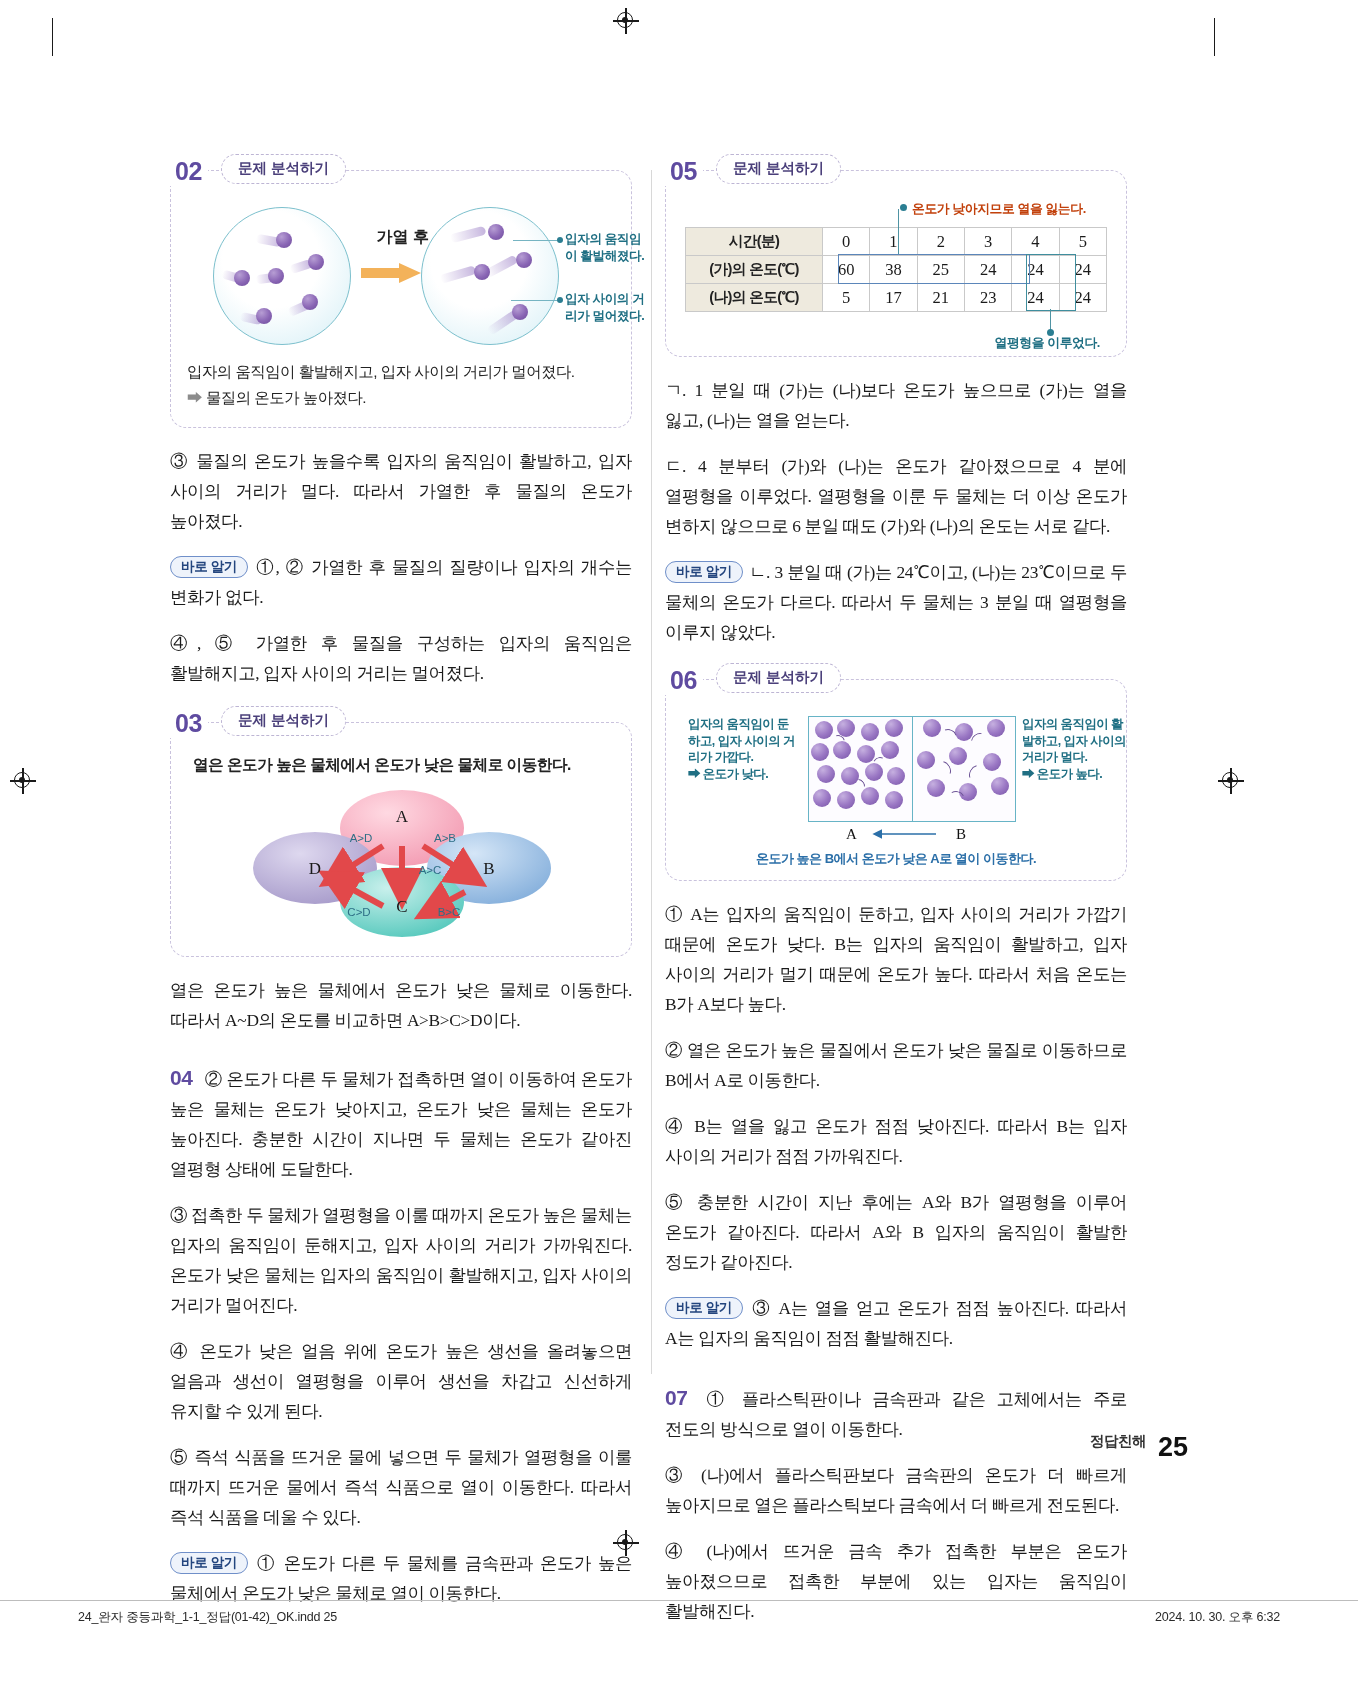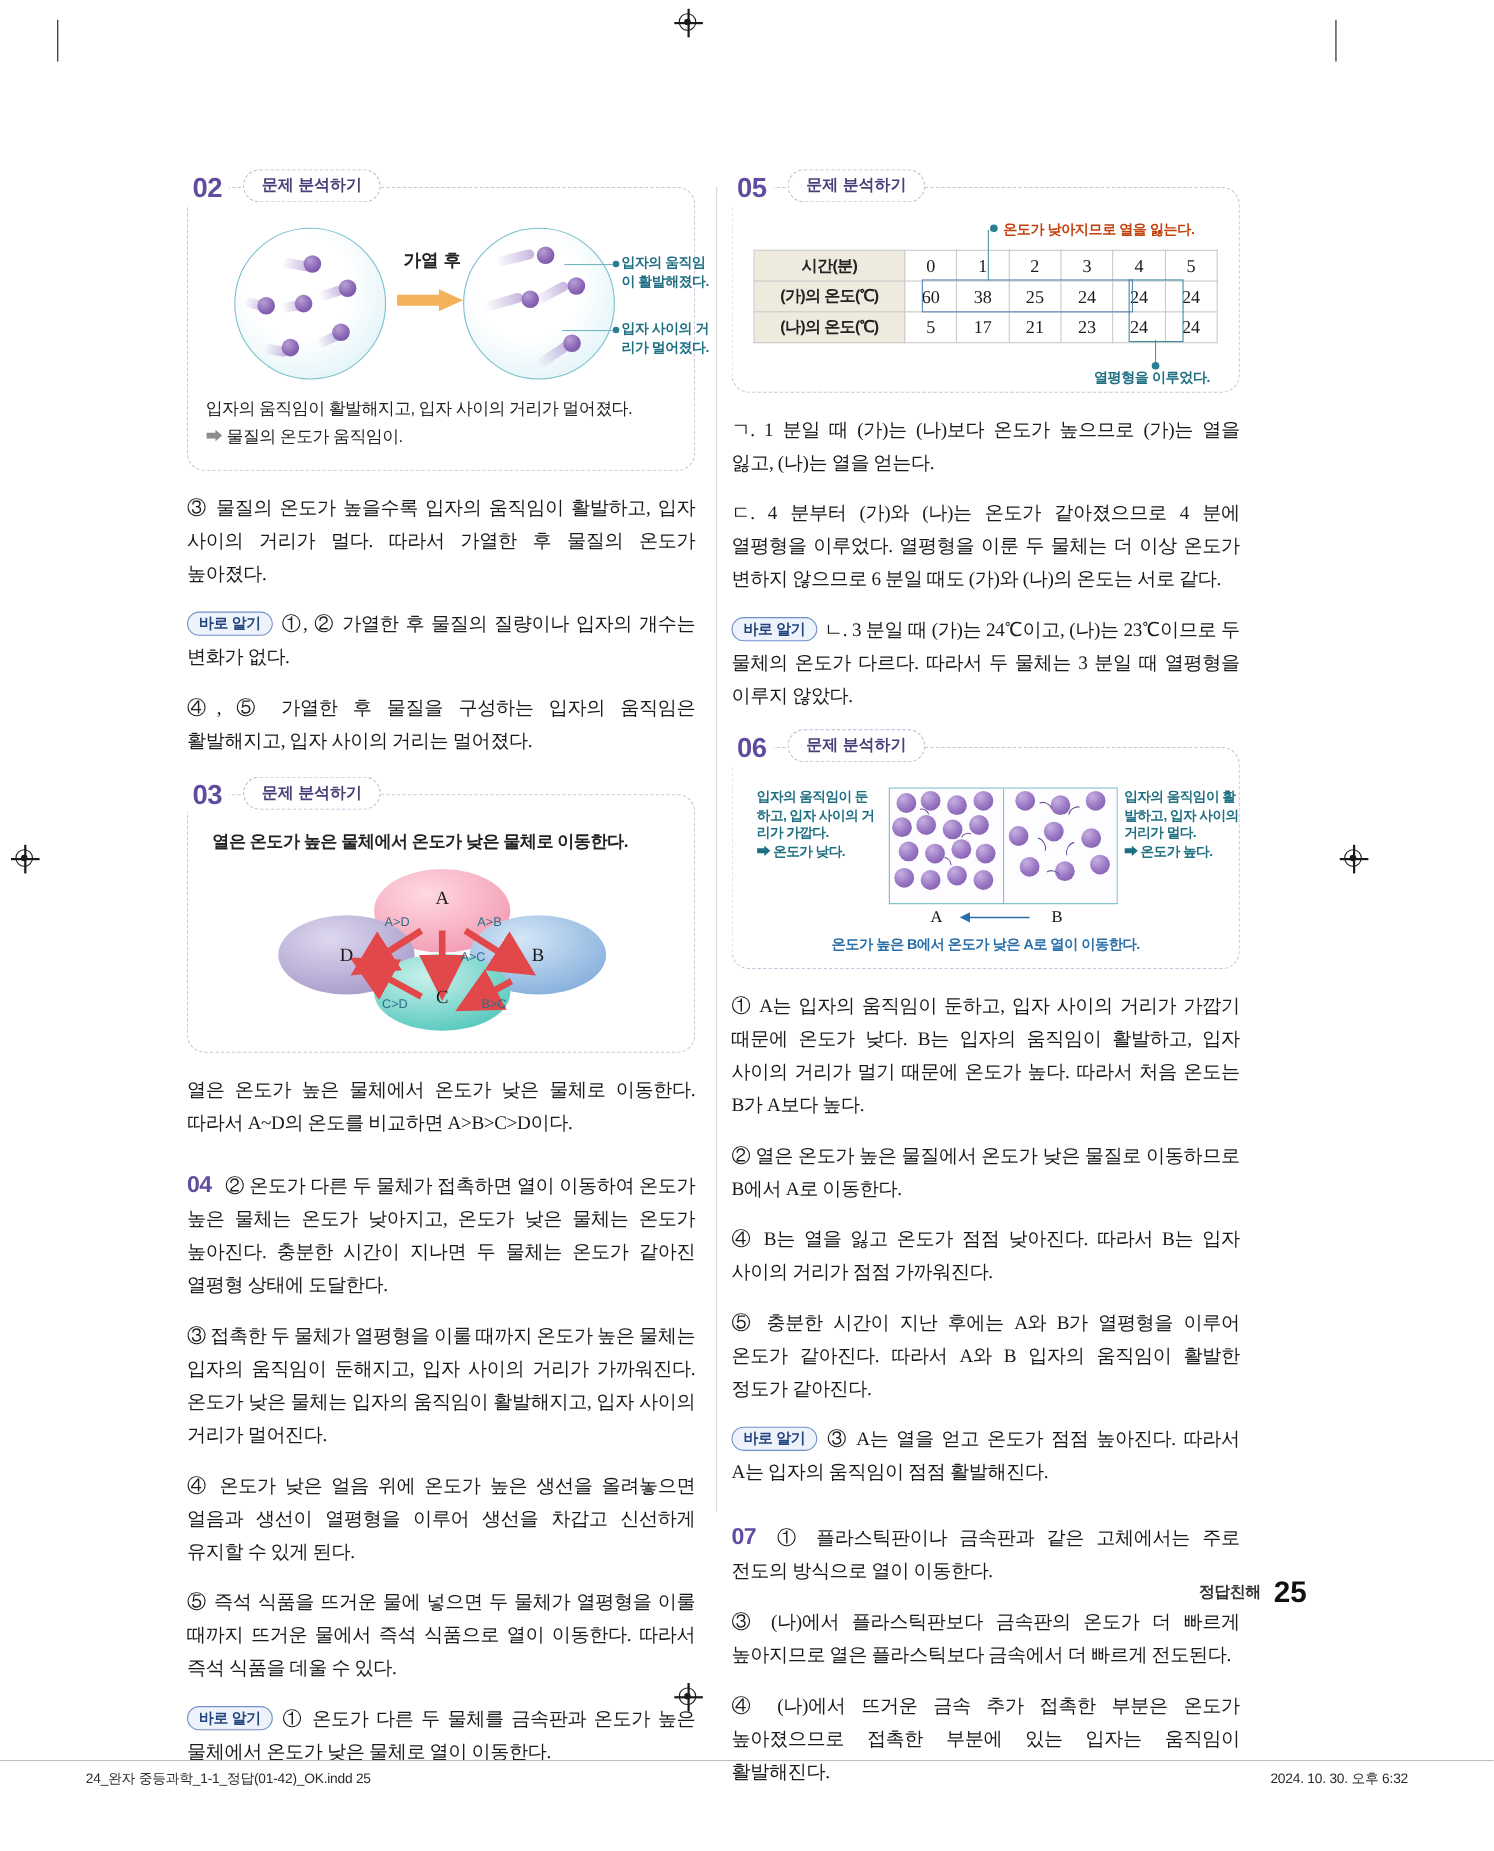--- a/index.html
+++ b/index.html
@@ -91,21 +91,21 @@
     border:1.4px solid #7cc0cd;
     background:radial-gradient(circle at 42% 38%, #ffffff 0%, #ffffff 42%, #e8f6fa 72%, #d3edf4 100%);
   }
   .b-left{left:26px;top:4px;}
   .b-right{left:234px;top:4px;}
   .pt{position:absolute;width:16px;height:16px;border-radius:50%;
     background:radial-gradient(circle at 35% 30%, #b79ed4 0%, #8a66b5 55%, #6d4b99 100%);}
   .trail{position:absolute;height:9px;border-radius:5px;
     background:linear-gradient(90deg, rgba(150,120,195,0) 0%, rgba(150,120,195,.55) 100%);}
   .heat-label{
-    position:absolute;left:170px;top:24px;width:72px;text-align:center;
+    position:absolute;left:170px;top:24px;width:72px;text-align:right;
     font-family:"Liberation Sans", sans-serif;font-size:16px;font-weight:bold;color:#222;
   }
   .heat-arrow{position:absolute;left:172px;top:58px;width:64px;height:24px;}
   .callout{
     position:absolute;
     font-family:"Liberation Sans", sans-serif;
     font-size:12.6px;font-weight:bold;color:#1f6f83;
     line-height:17px;letter-spacing:-0.4px;
   }
   .c1{left:378px;top:28px;width:84px;}
@@ -171,21 +171,21 @@
   .side06.r{left:340px;top:6px;}
   .ab-row{position:absolute;left:126px;top:116px;width:206px;height:20px;}
   .ab-lab{position:absolute;font-family:"Liberation Serif", serif;font-size:15px;color:#111;}
   .fig06-cap{
     position:absolute;left:0;top:140px;width:100%;text-align:center;
     font-family:"Liberation Sans", sans-serif;font-weight:bold;font-size:13px;color:#2b6fa8;
     letter-spacing:-0.5px;
   }
 
   
-  .pagefoot{position:absolute;right:170px;bottom:220px;display:flex;align-items:center;gap:12px;}
+  .pagefoot{position:absolute;right:170px;bottom:220px;display:flex;align-items:flex-start;gap:12px;}
   .pagefoot .lbl{font-family:"Liberation Sans", sans-serif;font-weight:bold;font-size:14.5px;color:#333;letter-spacing:-0.5px;}
   .pagefoot .num{font-family:"Liberation Sans", sans-serif;font-weight:bold;font-size:27px;color:#111;}
 
   .printline{position:absolute;left:0;bottom:82px;width:1358px;height:1px;background:#bdbdbd;}
   .printfoot{position:absolute;bottom:50px;width:1358px;height:24px;}
   .printfoot .pf-left{position:absolute;left:78px;top:0;font-family:"Liberation Sans", sans-serif;font-size:12.5px;color:#2a2a2a;letter-spacing:-0.2px;}
   .printfoot .pf-right{position:absolute;right:78px;top:0;font-family:"Liberation Sans", sans-serif;font-size:12.5px;color:#2a2a2a;letter-spacing:-0.2px;}
 </style>
 </head>
 <body>
@@ -255,21 +255,21 @@
         <div class="cline" style="left:326px;top:37px;width:44px;"></div>
         <div class="callout c1">입자의 움직임이 활발해졌다.</div>
 
         <div class="cdot" style="left:370px;top:94px;"></div>
         <div class="cline" style="left:324px;top:97px;width:46px;"></div>
         <div class="callout c2">입자 사이의 거리가 멀어졌다.</div>
       </div>
 
       <div class="fig02-cap">입자의 움직임이 활발해지고, 입자 사이의 거리가 멀어졌다.</div>
       <div class="fig02-cap">
-        <span class="arr">➡</span><span>물질의 온도가 움직임이.</span>
+        <span class="arr">➡</span><span>물질의 온도가 높아졌다.</span>
       </div>
     </div>
 
     <div class="block">
       <p class="para">③ 물질의 온도가 높을수록 입자의 움직임이 활발하고, 입자 사이의 거리가 멀다. 따라서 가열한 후 물질의 온도가 높아졌다.</p>
       <p class="para">
         <span class="badge">바로 알기</span><span>①, ② 가열한 후 물질의 질량이나 입자의 개수는 변화가 없다.</span>
       </p>
       <p class="para">④, ⑤ 가열한 후 물질을 구성하는 입자의 움직임은 활발해지고, 입자 사이의 거리는 멀어졌다.</p>
     </div>

